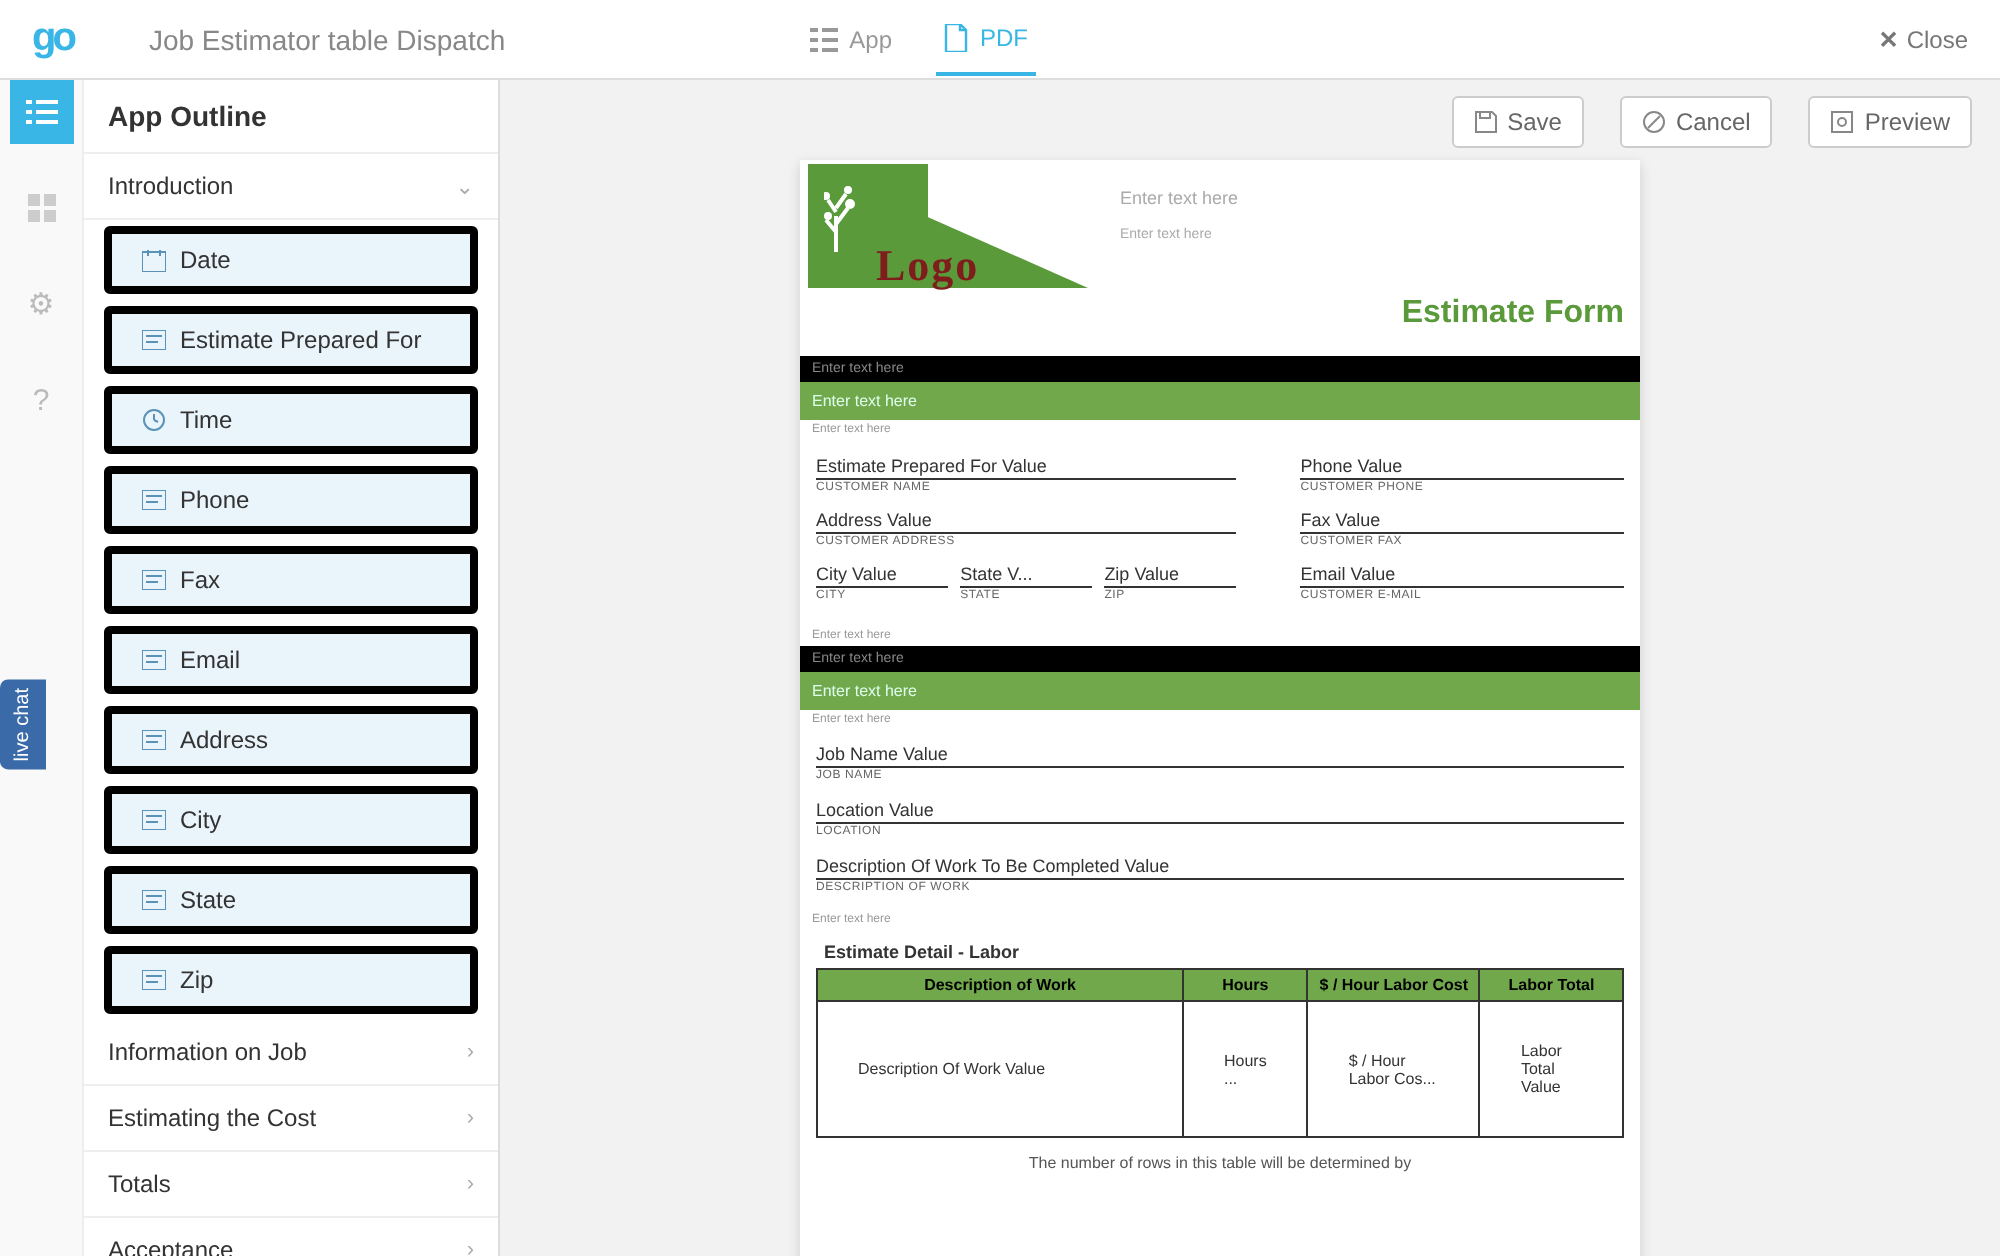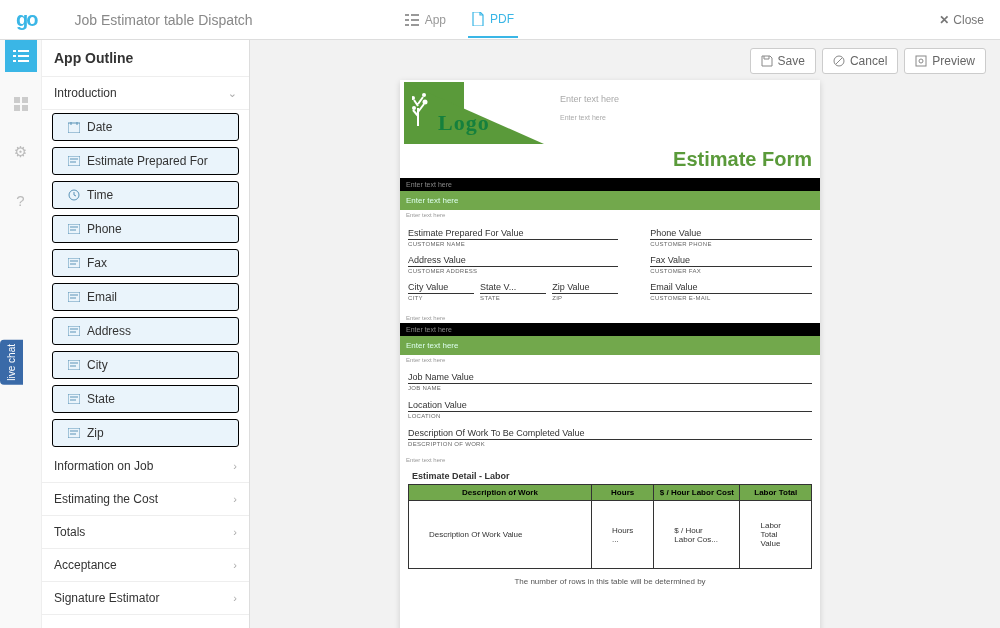--- a/index.html
+++ b/index.html
@@ -17,38 +17,38 @@
   
   .main { display: flex; height: 588px; }
   .left-rail { width: 42px; background: #f9f9f9; border-right: 1px solid #eee; display: flex; flex-direction: column; align-items: center; padding-top: 0; gap: 16px; }
   .rail-item { width: 32px; height: 32px; display: flex; align-items: center; justify-content: center; color: #bbb; cursor: pointer; }
   .rail-item.active { background: #3ab6e6; color: #fff; }
   
   .sidebar { width: 208px; border-right: 1px solid #ddd; background: #fff; display: flex; flex-direction: column; }
   .sidebar-header { padding: 10px 12px; font-weight: bold; font-size: 14px; border-bottom: 1px solid #eee; }
   .section-row { padding: 9px 12px; border-bottom: 1px solid #eee; display: flex; justify-content: space-between; align-items: center; cursor: pointer; }
   .section-row.expanded { background: #fff; }
-  .field-row { padding: 6px 12px 6px 14px; display: flex; align-items: center; gap: 6px; background: #eaf4fb; border: 1px solid #000000; border-radius: 3px; margin: 3px 10px; cursor: pointer; }
+  .field-row { padding: 6px 12px 6px 14px; display: flex; align-items: center; gap: 6px; background: #eaf4fb; border: 4px solid #000000; border-radius: 3px; margin: 3px 10px; cursor: pointer; }
   .field-icon { width: 14px; height: 12px; color: #5a93b7; display:flex; align-items:center; justify-content:center; }
   .chev { color: #aaa; font-size: 11px; }
 
   .canvas { flex: 1; background: #f2f2f2; position: relative; overflow: hidden; }
-  .action-bar { position: absolute; top: 8px; right: 14px; display: flex; gap: 6px; }
+  .action-bar { position: absolute; top: 8px; right: 14px; display: flex; gap: 18px; }
   .action-btn { background: #fff; border: 1px solid #ccc; border-radius: 3px; padding: 5px 10px; display: flex; align-items: center; gap: 5px; cursor: pointer; color: #666; font-size: 12px; }
 
   .doc { position: absolute; top: 40px; left: 150px; width: 420px; height: 560px; background: #fff; box-shadow: 0 2px 6px rgba(0,0,0,0.15); padding: 0; overflow: hidden; }
   
   .doc-header { height: 70px; position: relative; }
   .logo-block { position: absolute; left: 4px; top: 2px; width: 140px; height: 66px; }
   .logo-tri { width:0; height:0; border-left: 140px solid #5a9a3a; border-top: 62px solid transparent; position: absolute; bottom: 4px; left: 0; }
   .logo-rect { position:absolute; bottom:4px; left:0; width:60px; height:62px; background:#5a9a3a; }
-  .logo-text { position: absolute; bottom: 12px; left: 34px; color: #15803d; font-family: Georgia, serif; font-size: 22px; font-weight: bold; letter-spacing: 1px; }
+  .logo-text { position: absolute; bottom: 2px; left: 34px; color: #7f1d1d; font-family: Georgia, serif; font-size: 22px; font-weight: bold; letter-spacing: 1px; }
   .tree { position: absolute; top: 4px; left: 8px; color: #fff; font-size: 26px; z-index:2; }
   .hdr-text { position: absolute; left: 160px; font-size: 9px; color: #aaa; }
-  .estimate-title { position: absolute; right: 8px; top: 68px; color: #5a9a3a; font-size: 20px; font-weight: bold; font-family: Arial; }
+  .estimate-title { position: absolute; right: 8px; top: 68px; color: #5a9a3a; font-size: 16px; font-weight: bold; font-family: Arial; }
 
   .black-bar { background: #000; color: #888; font-size: 7px; padding: 3px 6px; margin-top: 28px; }
   .green-bar { background: #72a84c; color: #dfe; font-size: 8px; padding: 5px 6px; }
   .tiny-label { font-size: 6px; color: #999; padding: 2px 6px; }
 
   .cust-grid { display: flex; padding: 4px 8px 8px; gap: 32px; }
   .col-l { flex: 1.3; } .col-r { flex: 1; }
   .field-line { border-bottom: 1px solid #333; padding: 4px 0 1px; font-size: 9px; }
   .field-sub { font-size: 6px; color: #666; letter-spacing: 0.3px; padding-top: 1px; padding-bottom: 4px; }
   .row3 { display: flex; gap: 6px; }

